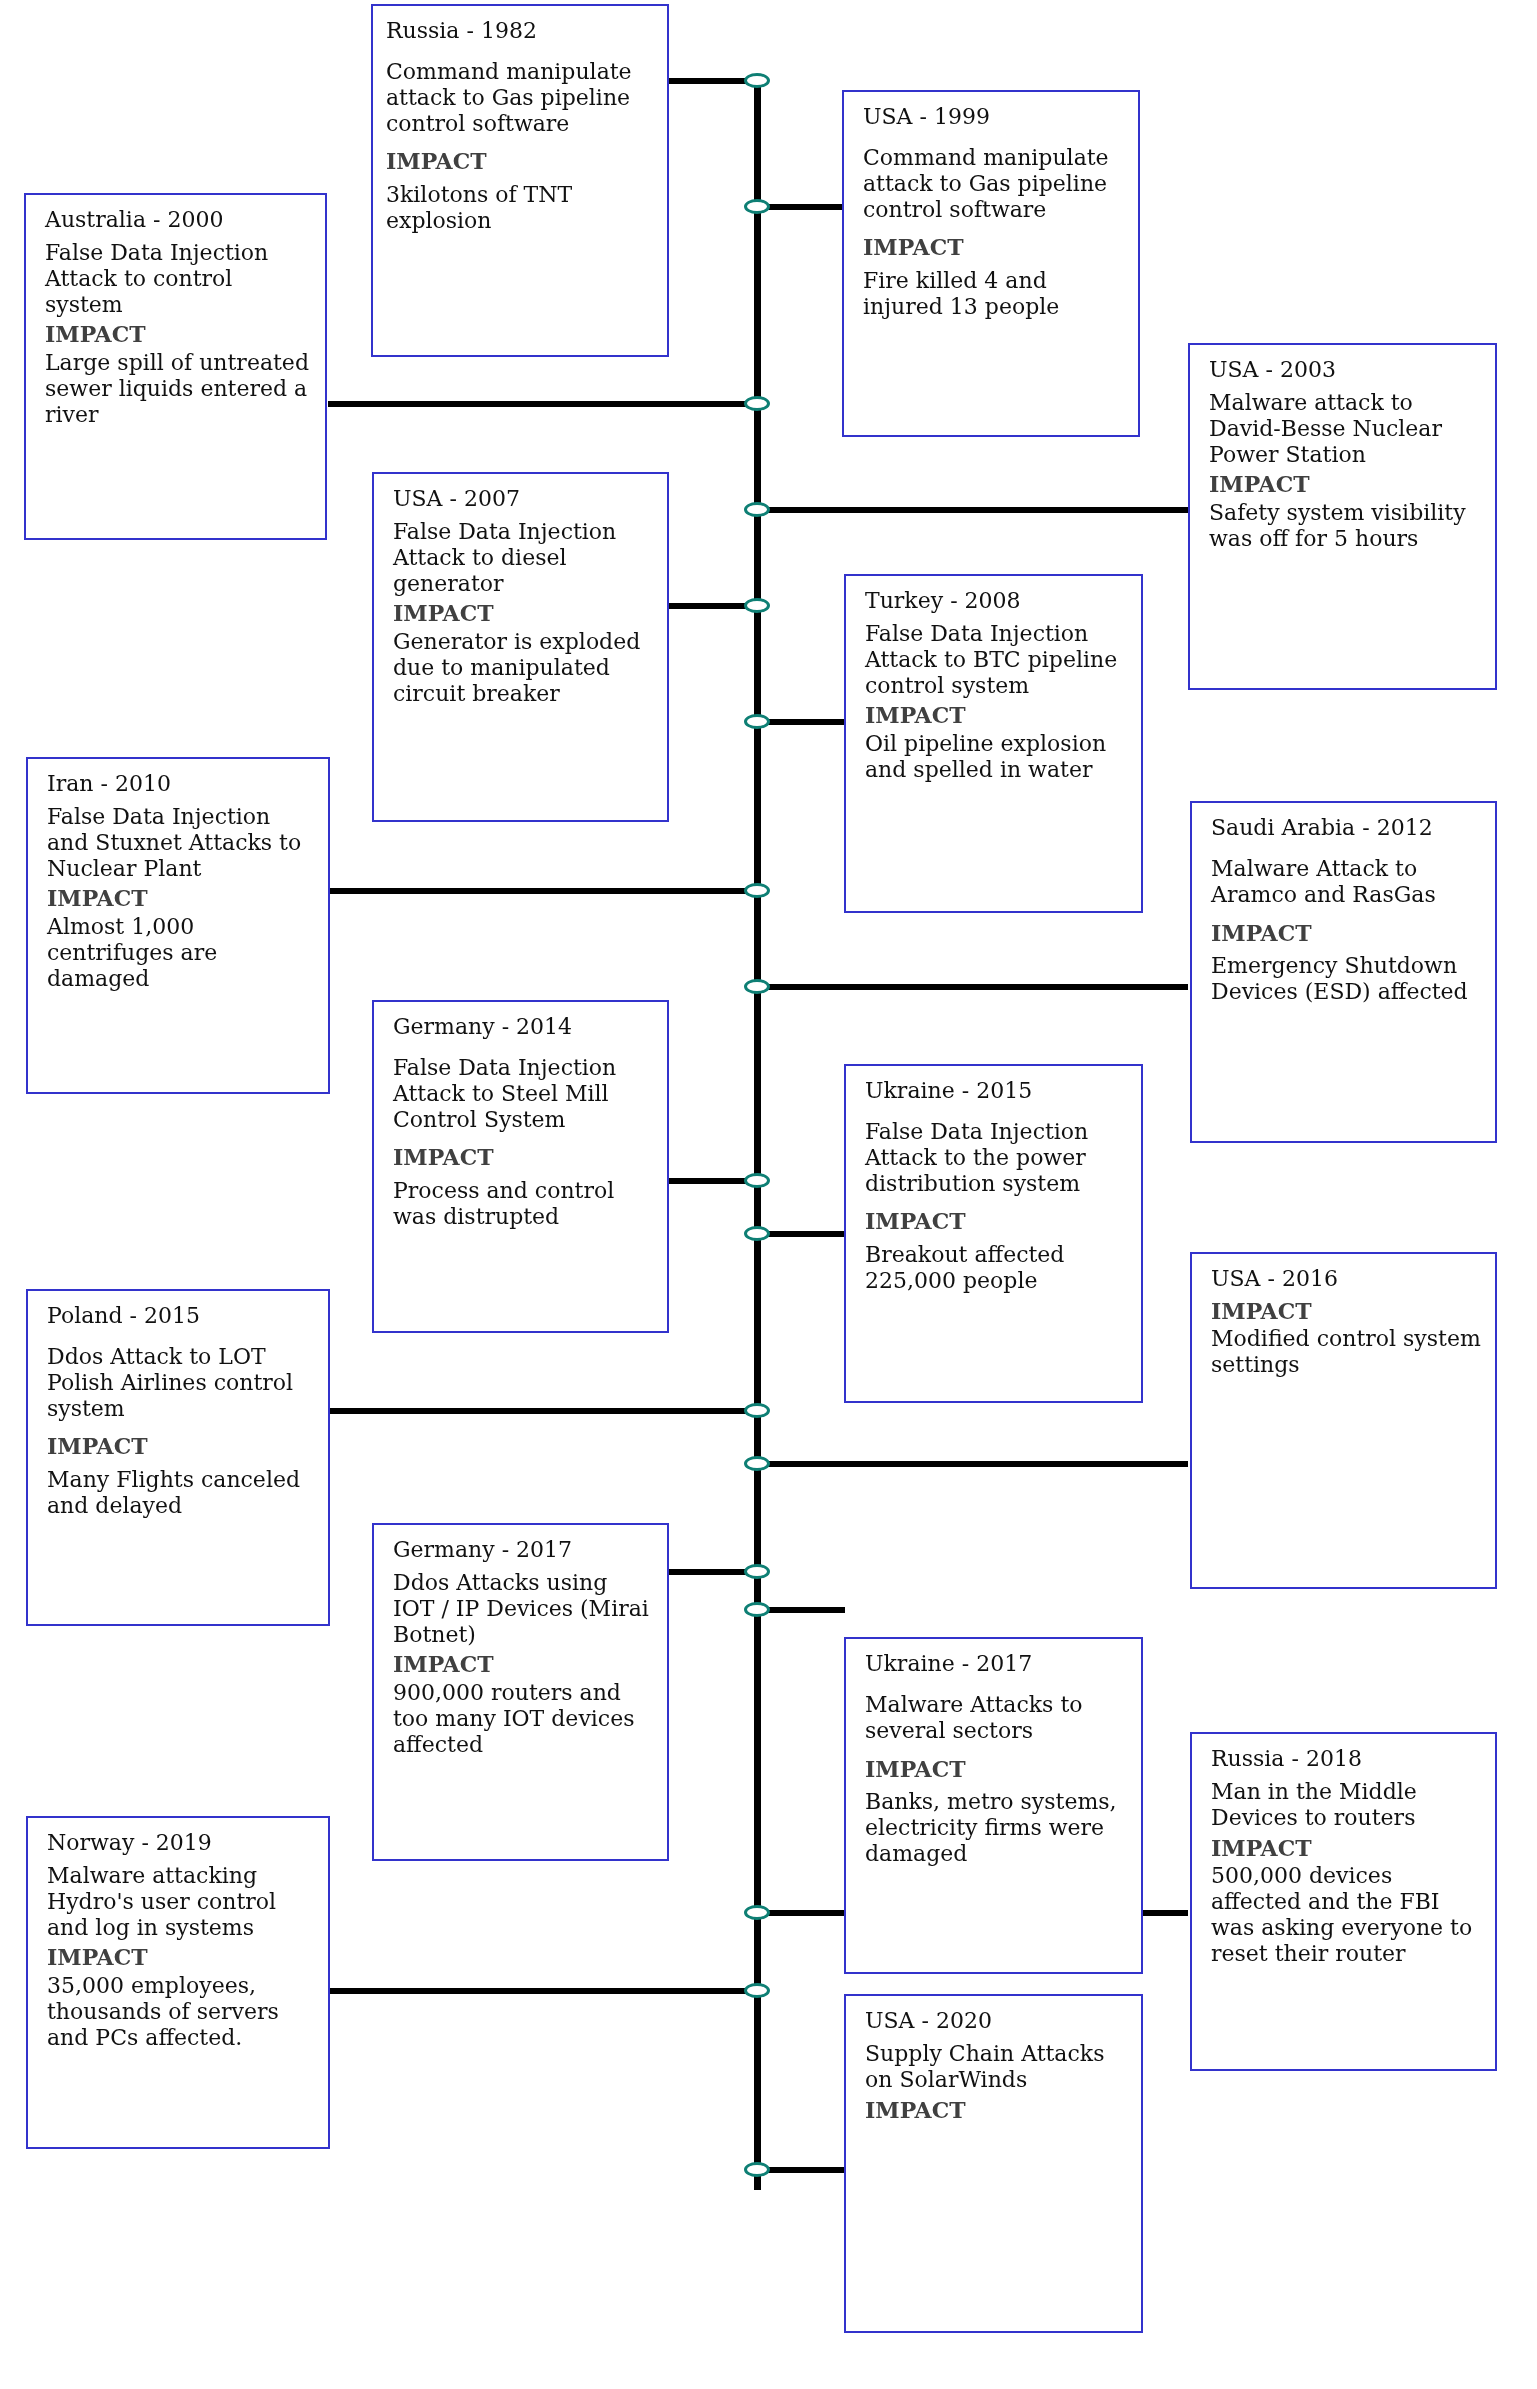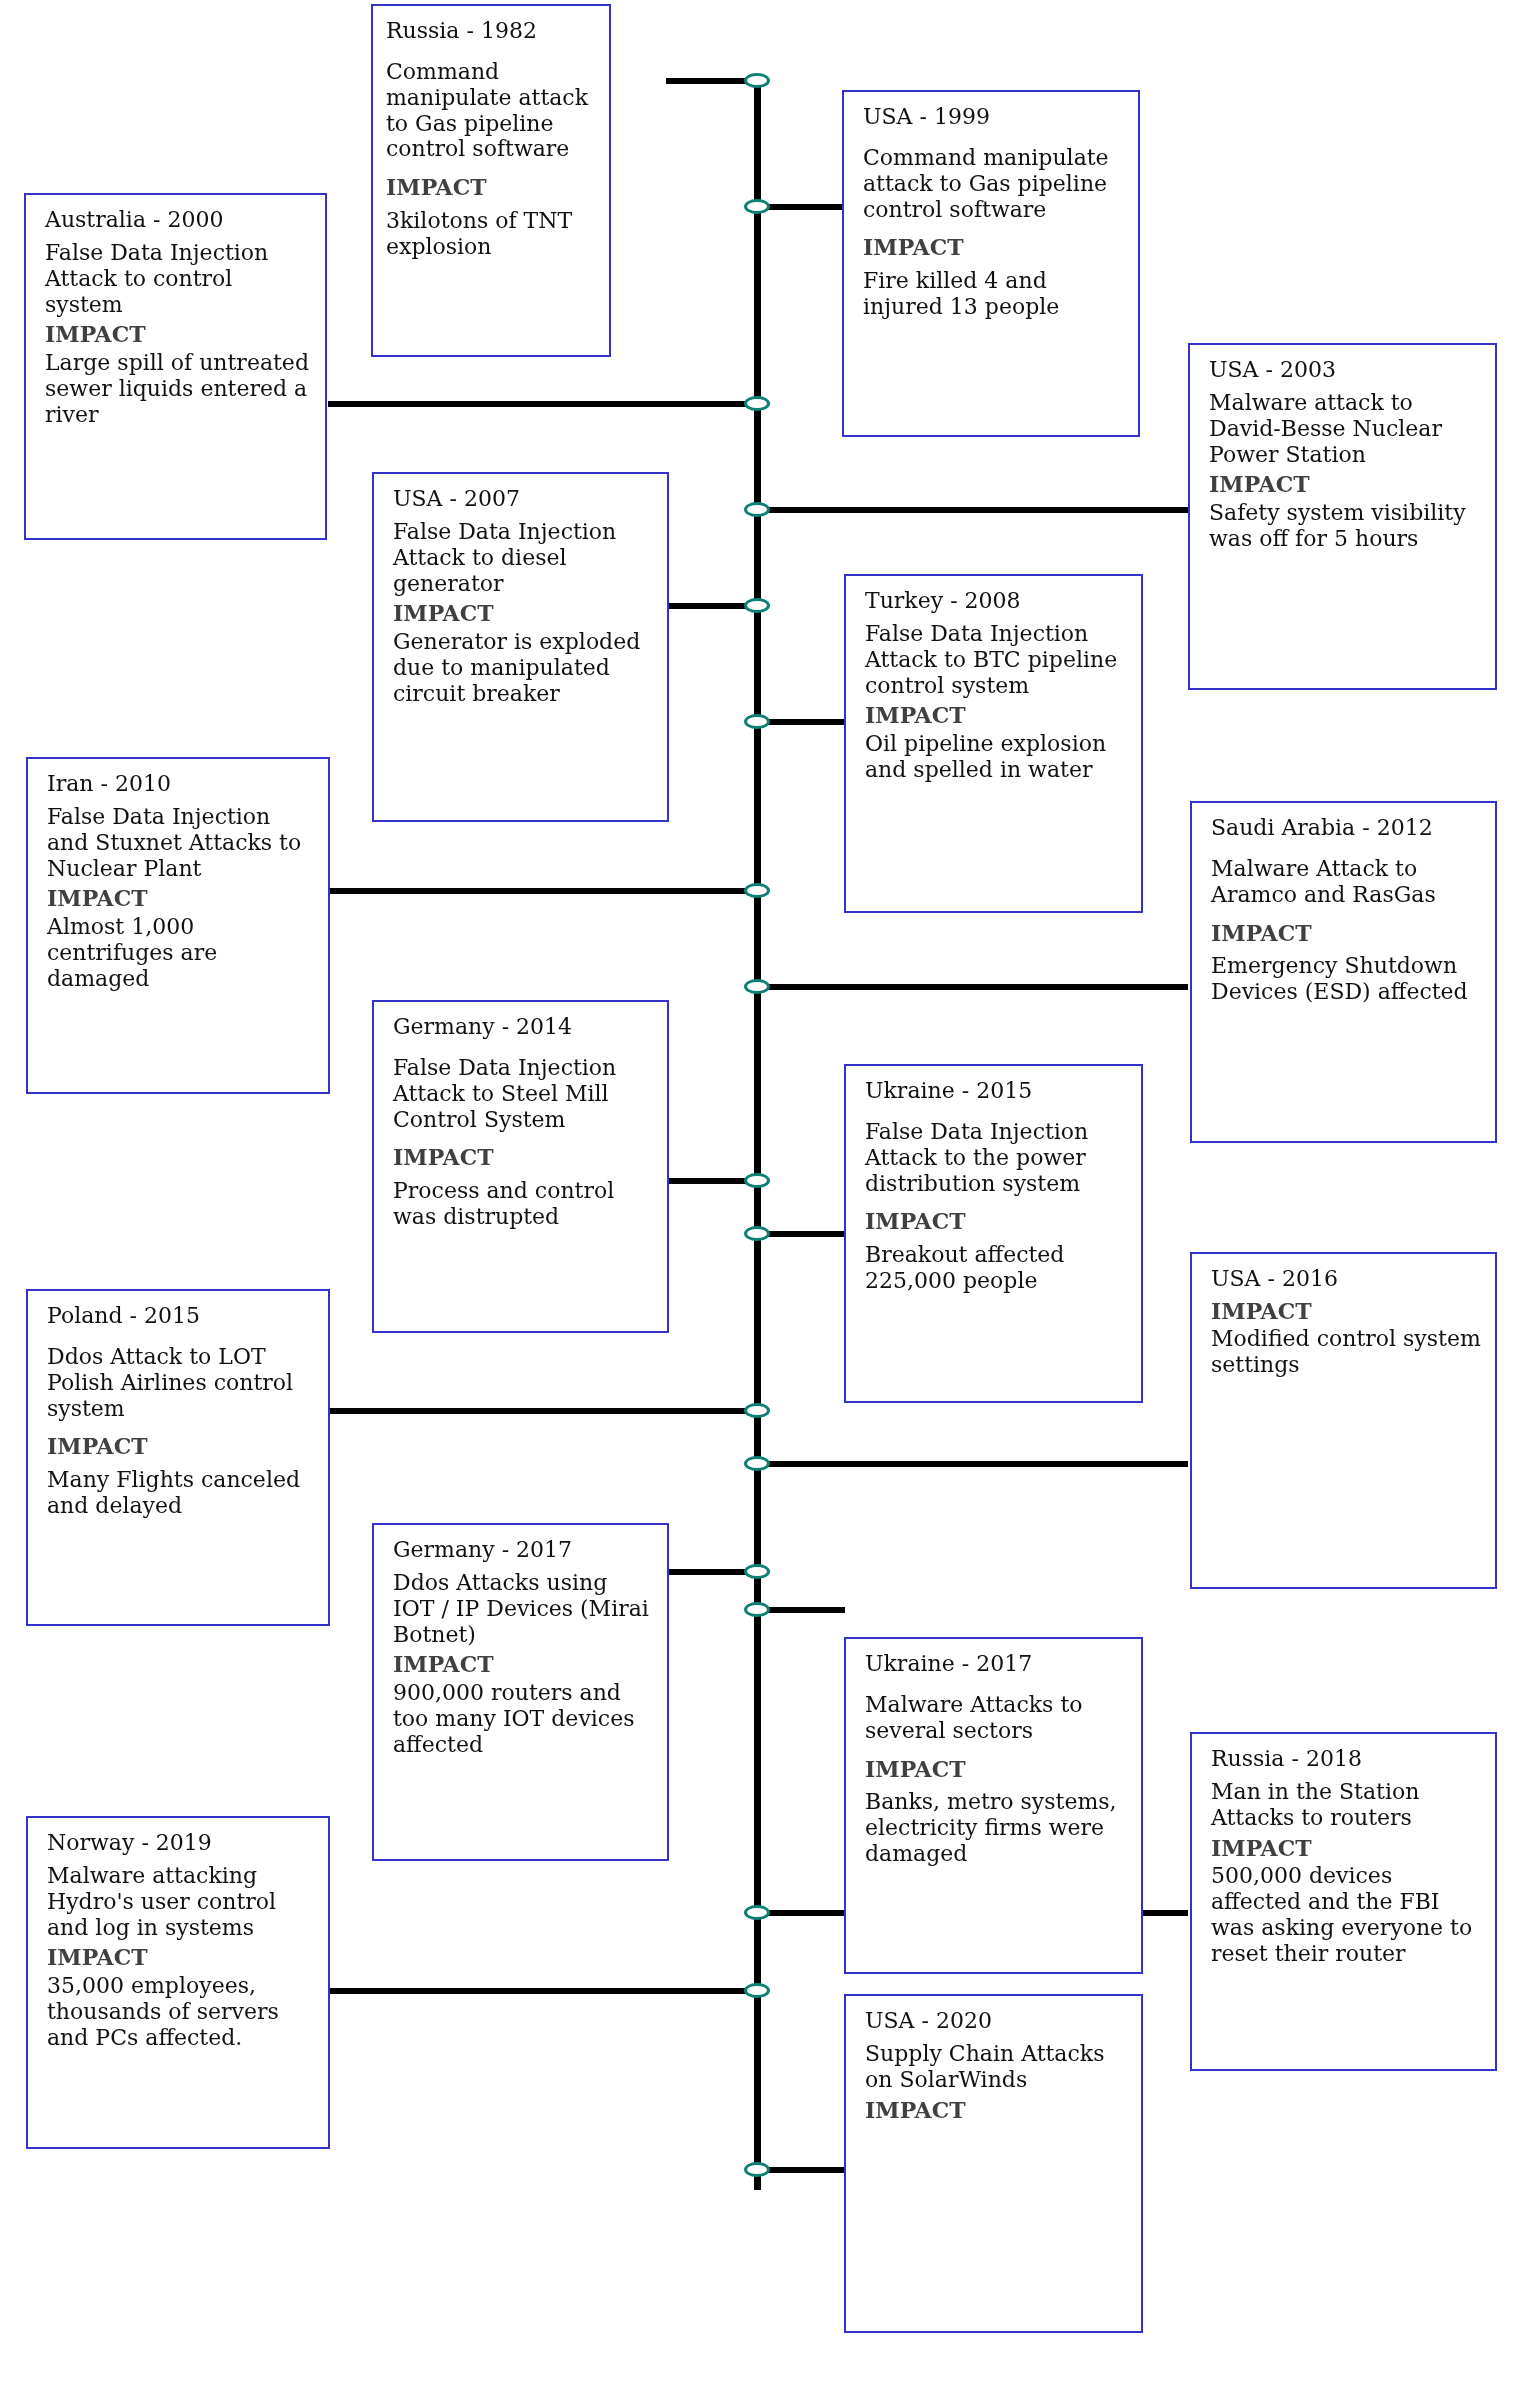--- a/index.html
+++ b/index.html
@@ -112,21 +112,21 @@
   <div class="node" style="left:744px; top:1173px;"></div>
   <div class="node" style="left:744px; top:1226px;"></div>
   <div class="node" style="left:744px; top:1403px;"></div>
   <div class="node" style="left:744px; top:1456px;"></div>
   <div class="node" style="left:744px; top:1564px;"></div>
   <div class="node" style="left:744px; top:1602px;"></div>
   <div class="node" style="left:744px; top:1905px;"></div>
   <div class="node" style="left:744px; top:1983px;"></div>
   <div class="node" style="left:744px; top:2162px;"></div>
 
-  <div class="box" style="left:371px; top:4px; width:240px; height:353px;padding-left:13px;">
+  <div class="box" style="left:371px; top:4px; width:298px; height:353px;padding-left:13px;">
     <div class="box-title">Russia - 1982</div>
     <div class="box-desc">Command manipulate attack to Gas pipeline control software</div>
     <div class="impact-label">IMPACT</div>
     <div class="box-impact">3kilotons of TNT explosion</div>
   </div>
 
   <div class="box" style="left:842px; top:90px; width:298px; height:347px;">
     <div class="box-title">USA - 1999</div>
     <div class="box-desc">Command manipulate attack to Gas pipeline control software</div>
     <div class="impact-label">IMPACT</div>
@@ -211,21 +211,21 @@
 
   <div class="box" style="left:844px; top:1637px; width:299px; height:337px;">
     <div class="box-title">Ukraine - 2017</div>
     <div class="box-desc">Malware Attacks to several sectors</div>
     <div class="impact-label">IMPACT</div>
     <div class="box-impact">Banks, metro systems, electricity firms were damaged</div>
   </div>
 
   <div class="box tight" style="left:1190px; top:1732px; width:307px; height:339px;">
     <div class="box-title">Russia - 2018</div>
-    <div class="box-desc">Man in the Station Attacks to routers</div>
+    <div class="box-desc">Man in the Middle Devices to routers</div>
     <div class="impact-label">IMPACT</div>
     <div class="box-impact">500,000 devices affected and the FBI was asking everyone to reset their router</div>
   </div>
 
   <div class="box tight" style="left:26px; top:1816px; width:304px; height:333px;">
     <div class="box-title">Norway - 2019</div>
     <div class="box-desc">Malware attacking Hydro's user control and log in systems</div>
     <div class="impact-label">IMPACT</div>
     <div class="box-impact">35,000 employees, thousands of servers and PCs affected.</div>
   </div>

